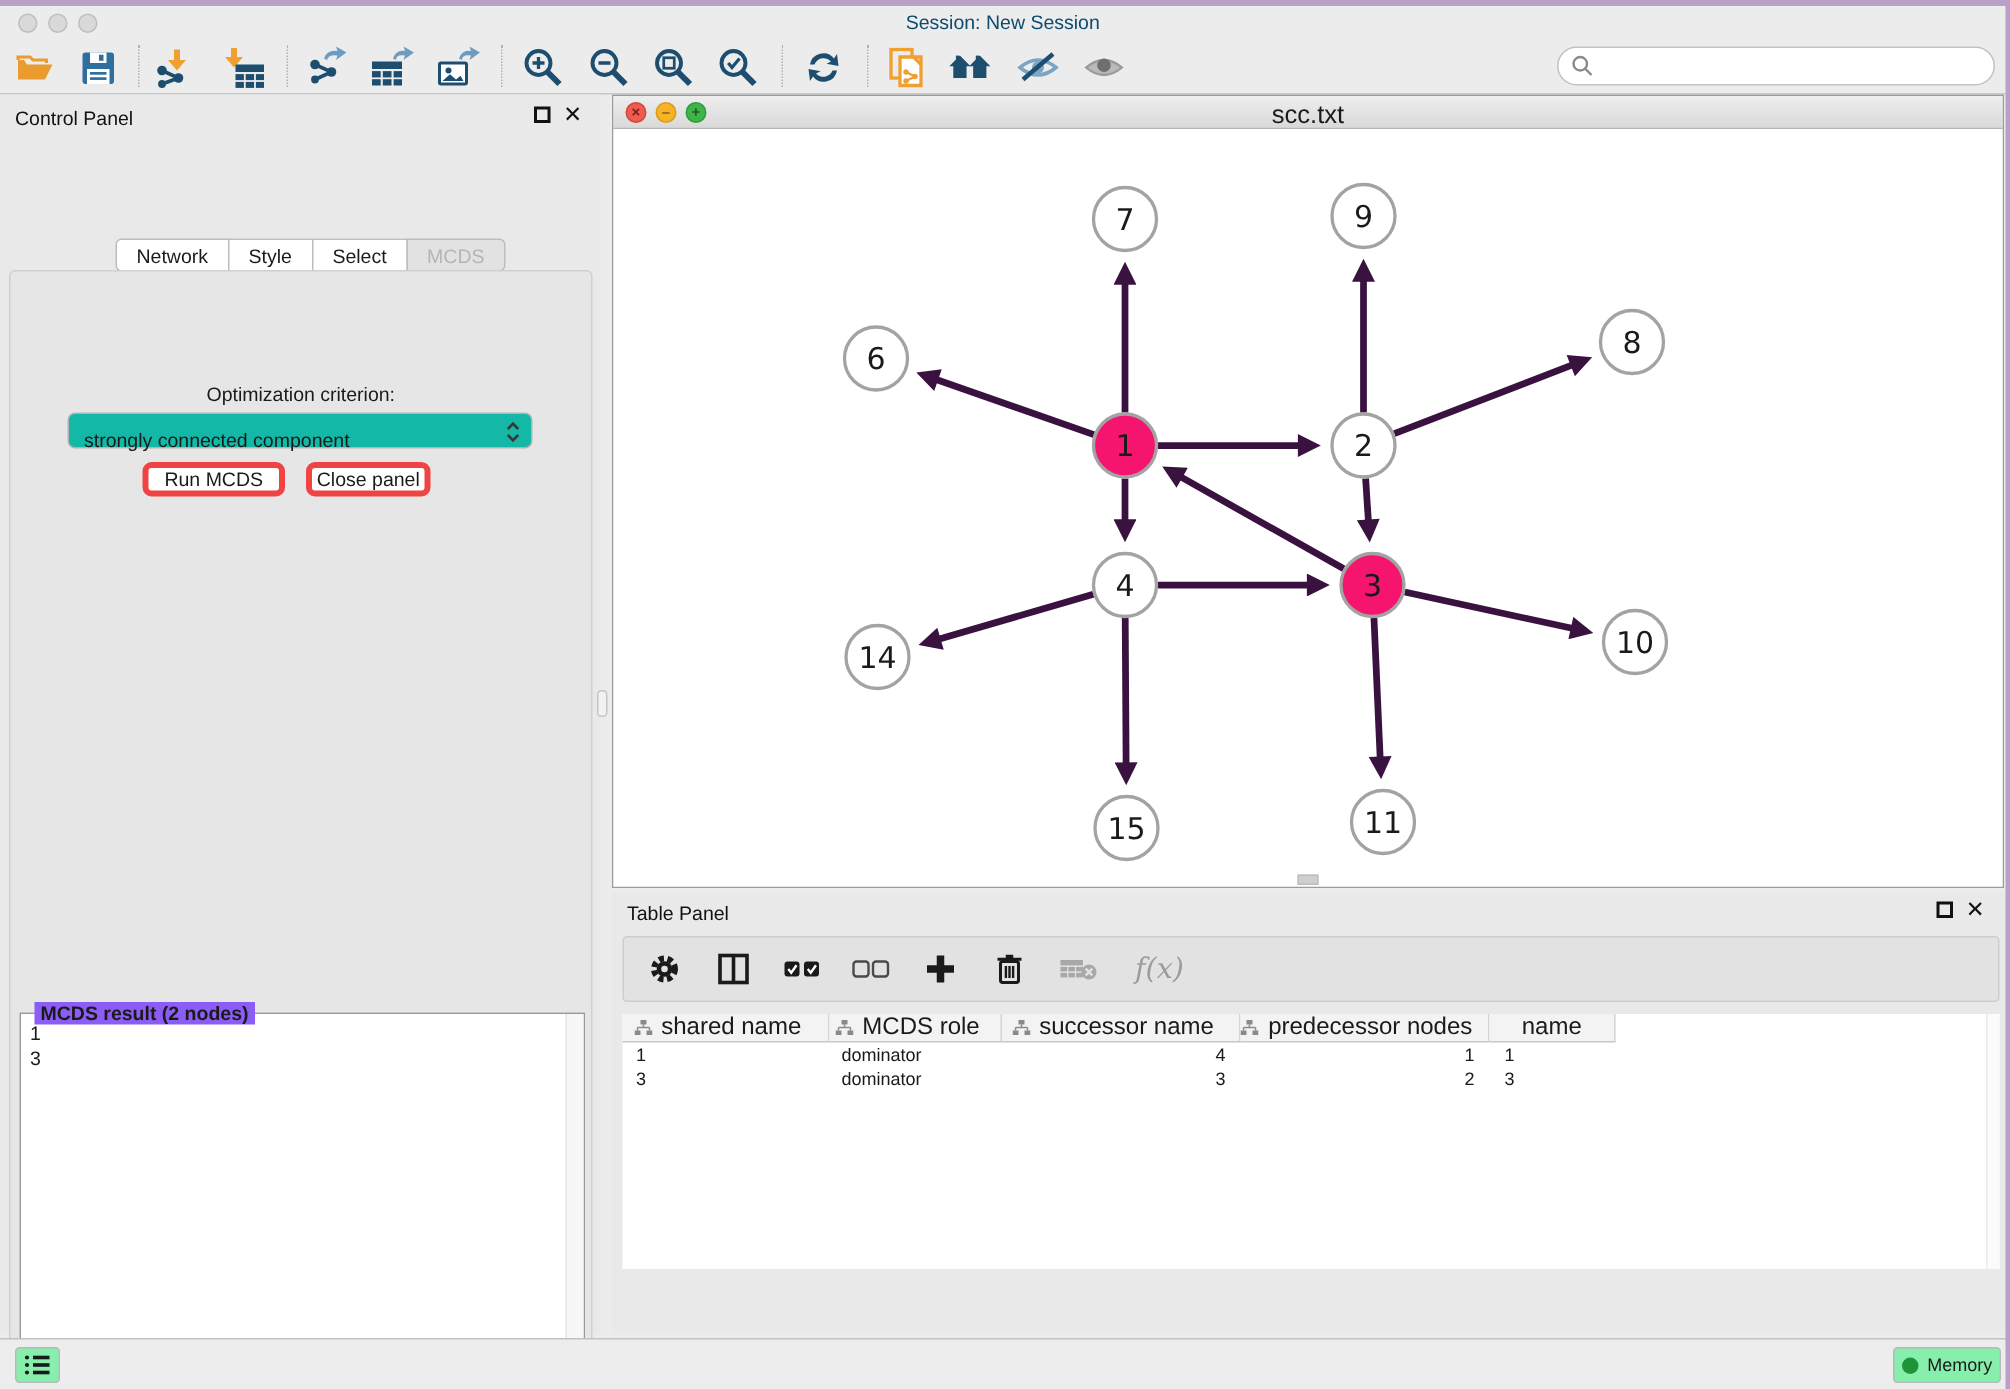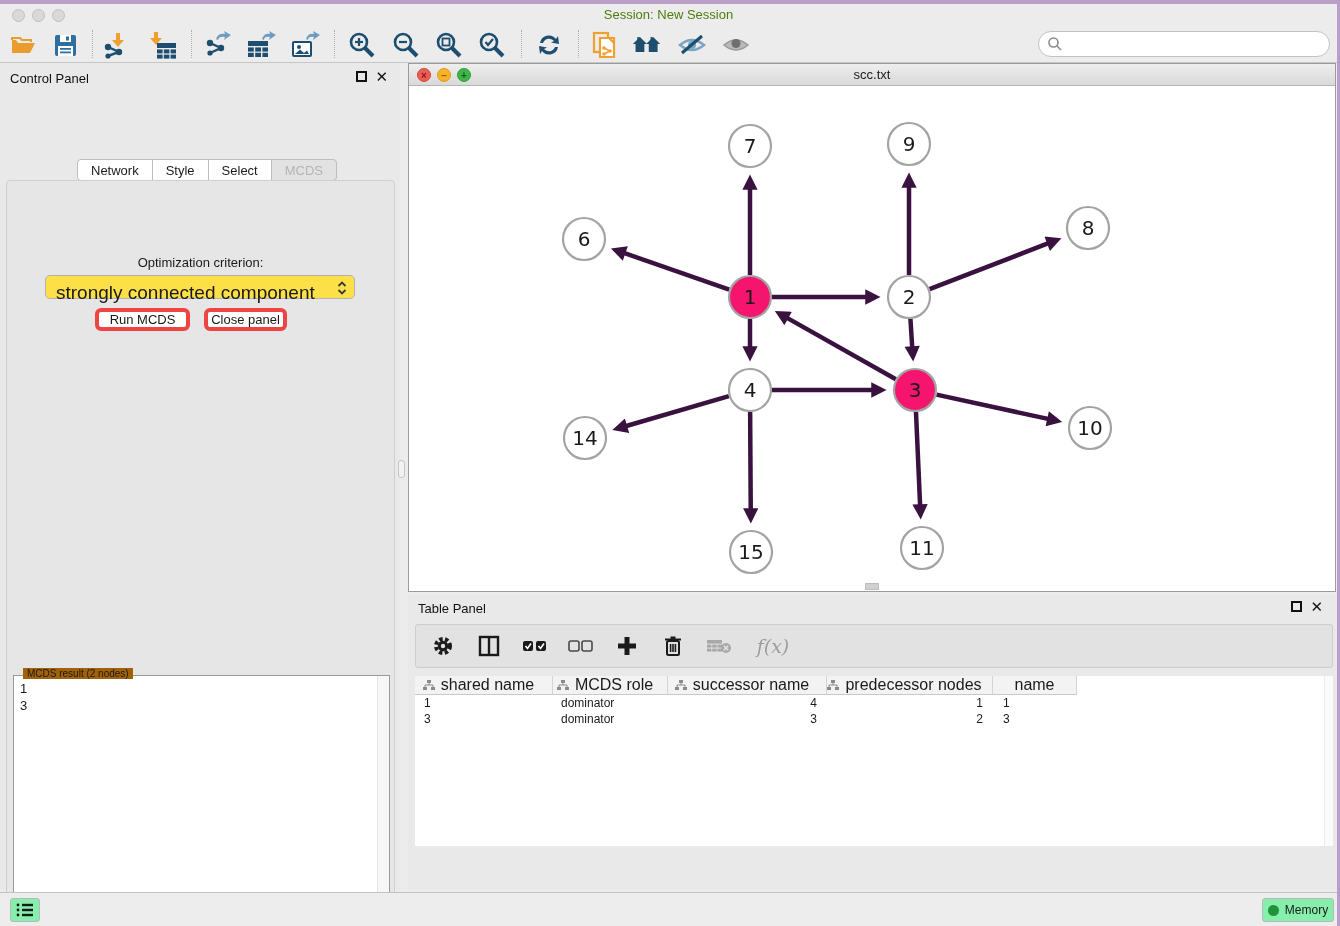--- a/index.html
+++ b/index.html
@@ -8,21 +8,21 @@
   #screen { position:relative; width:1340px; height:926px; background:#ececec; overflow:hidden; }
 
   .abs { position:absolute; }
 
   
   .desktop-top { left:0; top:0; width:1340px; height:4px; background:#b9a0c8; }
   .desktop-right { right:0; top:0; width:3px; height:926px; background:#b9a0c8; }
 
   
   .titlebar { left:0; top:4px; width:1337px; height:22px; background:#ececec; }
-  .titlebar .title { position:absolute; left:0; right:0; top:3px; text-align:center; color:#4d7c0f; font-size:13px; }
+  .titlebar .title { position:absolute; left:0; right:0; top:3px; text-align:center; color:#0c4a6e; font-size:13px; }
   .tl-dot { position:absolute; top:5px; width:13px; height:13px; border-radius:50%; background:#d9d9d9; border:1px solid #bfbfbf; }
 
   
   .toolbar { left:0; top:26px; width:1337px; height:37px; background:#ececec; border-bottom:1px solid #c6c6c6; }
   .tbtn { position:absolute; top:4px; width:30px; height:30px; display:flex; align-items:center; justify-content:center; cursor:default; }
   .tsep { position:absolute; top:4px; width:0; height:28px; border-left:1px dotted #b0b0b0; }
   .search-field { position:absolute; left:1038px; top:5px; width:292px; height:26px; background:#fff; border:1px solid #c2c2c2; border-radius:13px; display:flex; align-items:center; padding-left:8px; }
 
   
   .control-panel { left:0; top:63px; width:400px; height:827px; background:#e9e9e9; }
@@ -32,35 +32,35 @@
   .icon-close { font-weight:700; font-size:15px; color:#111; line-height:11px; }
 
   .seg-bar { position:absolute; display:flex; }
   .seg { height:22px; border:1px solid #bdbdbd; background:#fff; display:flex; align-items:center; justify-content:center; font-size:13px; padding:0 13px; margin-left:-1px; }
   .seg.first { border-radius:4px 0 0 4px; margin-left:0; }
   .seg.last { border-radius:0 4px 4px 0; }
   .seg.disabled { background:#e2e2e2; color:#b5b5b5; }
 
   .cp-box { position:absolute; left:6px; top:117px; width:389px; height:764px; background:#e6e6e6; border:1px solid #cfcfcf; border-radius:4px; }
   .opt-label { position:absolute; left:0; width:100%; top:74px; text-align:center; font-size:13px; }
-  .dropdown { position:absolute; left:38px; top:94px; width:310px; height:24px; background:#fde047; border:1px solid #b3b3b3; border-radius:5px; display:flex; align-items:center; padding:12px 24px 0 10px; font-size:19px; }
+  .dropdown { position:absolute; left:38px; top:94px; width:310px; height:24px; background:#14b8a6; border:1px solid #b3b3b3; border-radius:5px; display:flex; align-items:center; padding:12px 24px 0 10px; font-size:13px; }
   .dd-chev { position:absolute; right:7px; top:4px; }
   .btn { position:absolute; height:23px; background:#fff; border:4px solid #ef4444; border-radius:6px; font-size:13px; display:flex; align-items:center; justify-content:center; }
 
-  .result-legend { position:absolute; left:16px; top:487px; background:#a16207; padding:0 4px; font-size:10px; z-index:2; }
+  .result-legend { position:absolute; left:16px; top:487px; background:#8b5cf6; padding:0 4px; font-size:13px; z-index:2;font-weight:bold; }
   .result-box { position:absolute; left:6px; top:494px; width:377px; height:378px; border:1px solid #9a9a9a; background:#fff; }
   .result-lines { position:absolute; left:6px; top:4px; font-size:13px; line-height:17px; white-space:pre; }
   .result-scroll { position:absolute; right:0; top:0; bottom:0; width:12px; background:#f7f7f7; border-left:1px solid #e4e4e4; }
 
   .v-grip { left:398px; top:460px; width:7px; height:18px; background:#f2f2f2; border:1px solid #c5c5c5; border-radius:3px; }
 
   
   .net-window { left:408px; top:63px; width:928px; height:529px; background:#fff; border:1px solid #9b9b9b; }
   .net-titlebar { position:absolute; left:0; top:0; width:100%; height:22px; background:linear-gradient(#eeeeee,#d9d9d9); border-bottom:1px solid #b5b5b5; }
-  .net-title { position:absolute; left:0; right:0; top:3px; text-align:center; font-size:13px; color:#1a1a1a; }
+  .net-title { position:absolute; left:0; right:0; top:3px; text-align:center; font-size:17px; color:#1a1a1a; }
   .light { position:absolute; top:4px; width:14px; height:14px; border-radius:50%; font-size:10px; font-weight:700; text-align:center; line-height:13px; }
   .light.red { left:8px; background:#ee5b50; border:1px solid #d3473d; color:#80201a; }
   .light.yellow { left:28px; background:#f6b229; border:1px solid #dd9c15; color:#8a6202; }
   .light.green { left:48px; background:#3fb44a; border:1px solid #2f9e3a; color:#1a5c21; }
   .net-canvas { position:absolute; left:0; top:22px; width:926px; height:505px; background:#fff; }
   .net-grip { position:absolute; left:456px; bottom:1px; width:14px; height:7px; background:#cfcfcf; border:1px solid #bdbdbd; }
 
   
   .table-panel { left:408px; top:595px; width:929px; height:295px; background:#e9e9e9; }
   .tp-toolbar { position:absolute; left:7px; top:29px; width:918px; height:44px; background:#e2e2e2; border:1px solid #cdcdcd; border-radius:3px; display:flex; align-items:center; gap:20px; padding-left:14px; }

